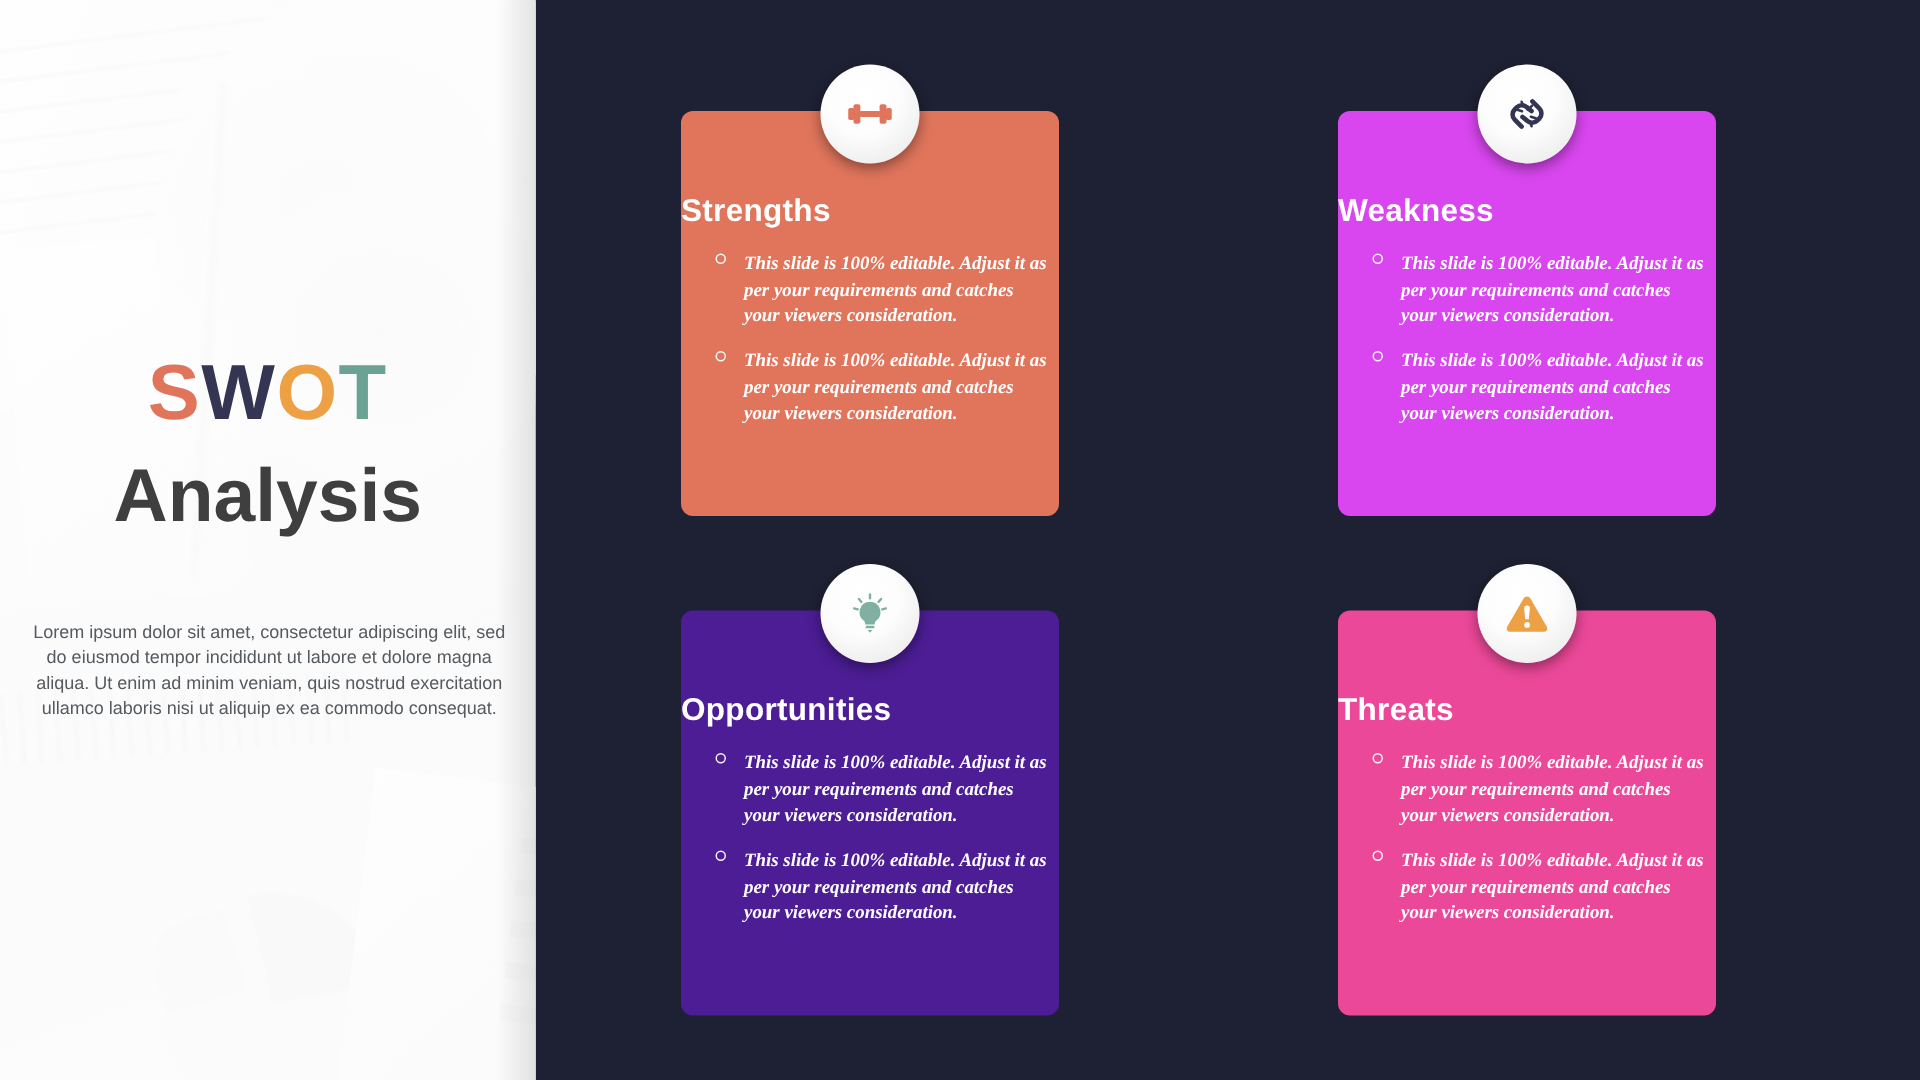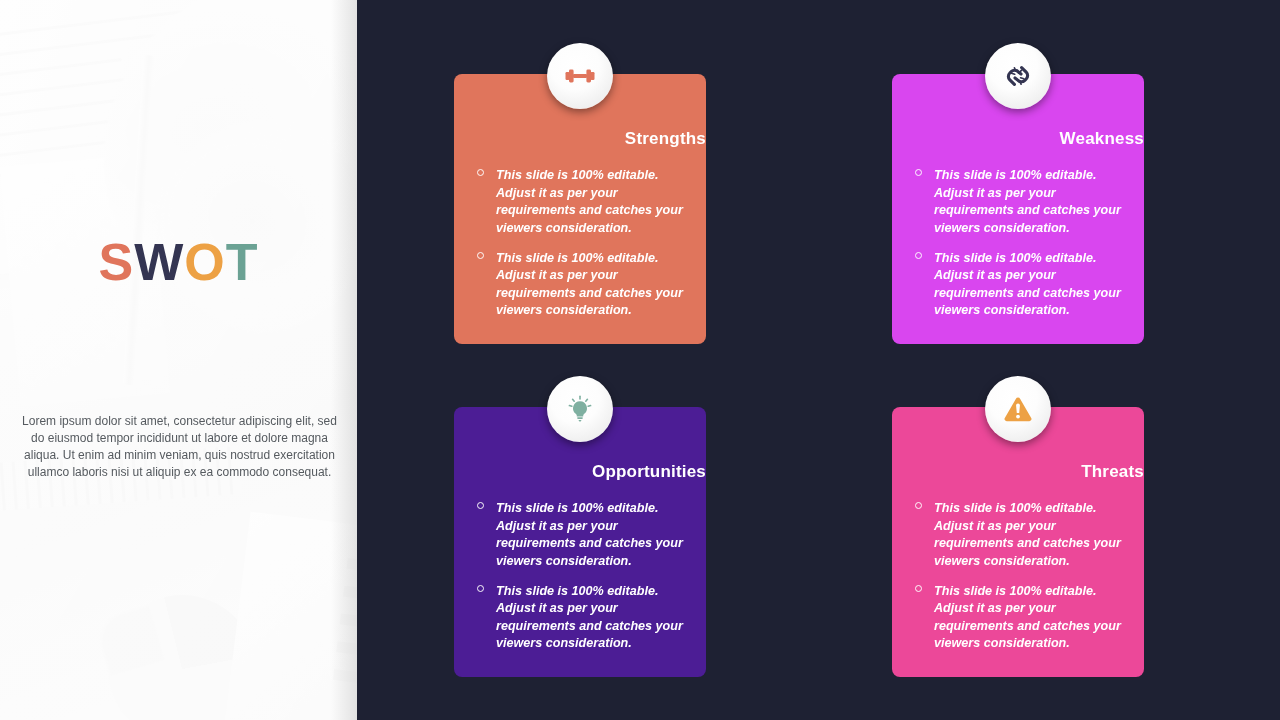--- a/index.html
+++ b/index.html
@@ -141,25 +141,25 @@
     border-radius:8px;
     color:#ffffff;
   }
   #card-strengths     { left:454px;  top:74px;  height:270px; background:#e0755c; }
   #card-weakness      { left:892px;  top:74px;  height:270px; background:#434465; }
   #card-opportunities { left:454px;  top:407px; height:270px; background:#82b4a5; }
   #card-threats       { left:892px;  top:407px; height:270px; background:#eda144; }
 
   .card-title {
     position:absolute; left:0; top:55px; width:100%;
-    text-align:right;
-    font-size:17px; font-weight:bold; letter-spacing:.2px;
+    text-align:left;
+    font-size:21px; font-weight:bold; letter-spacing:.2px;
   }
   .bullets {
-    position:absolute; left:14px; top:93px; width:232px;
+    position:absolute; left:14px; top:93px; width:232px;font-family:Liberation Serif, serif;
   }
   .bullet {
     position:relative;
     padding-left:28px;
     margin-bottom:12px;
     font-size:12.6px;
     font-style:italic;
     font-weight:600;
     line-height:1.40;
   }
@@ -217,20 +217,21 @@
           <i style="top:90px"></i>
         <i style="top:118px"></i>
           <i style="top:146px"></i>
       </div>
       <div class="ph-wash"></div>
       <div class="ph-edge"></div>
     </div>
 
     <div id="left-content">
       <div id="swot-word"><span style="color: rgb(224, 117, 92);">S</span><span style="color: rgb(52, 53, 82);">W</span><span style="color: rgb(237, 161, 68);">O</span><span style="color: rgb(107, 162, 148);">T</span></div>
+      <div id="analysis-word" style="color: rgb(63, 63, 63);">Analysis</div>
       <div id="left-body">Lorem ipsum dolor sit amet, consectetur adipiscing elit, sed do eiusmod tempor incididunt ut labore et dolore magna aliqua. Ut enim ad minim veniam, quis nostrud exercitation ullamco laboris nisi ut aliquip  ex ea commodo consequat.</div>
     </div>
   </div>
 
   <div class="card" id="card-strengths" style="background: rgb(224, 117, 92);">
     <div class="card-title">Strengths</div>
     <div class="bullets">
       <div class="bullet">
         <span class="marker"></span>
         <span>This slide is 100%  editable. Adjust it as per your requirements and catches your viewers consideration.</span>

